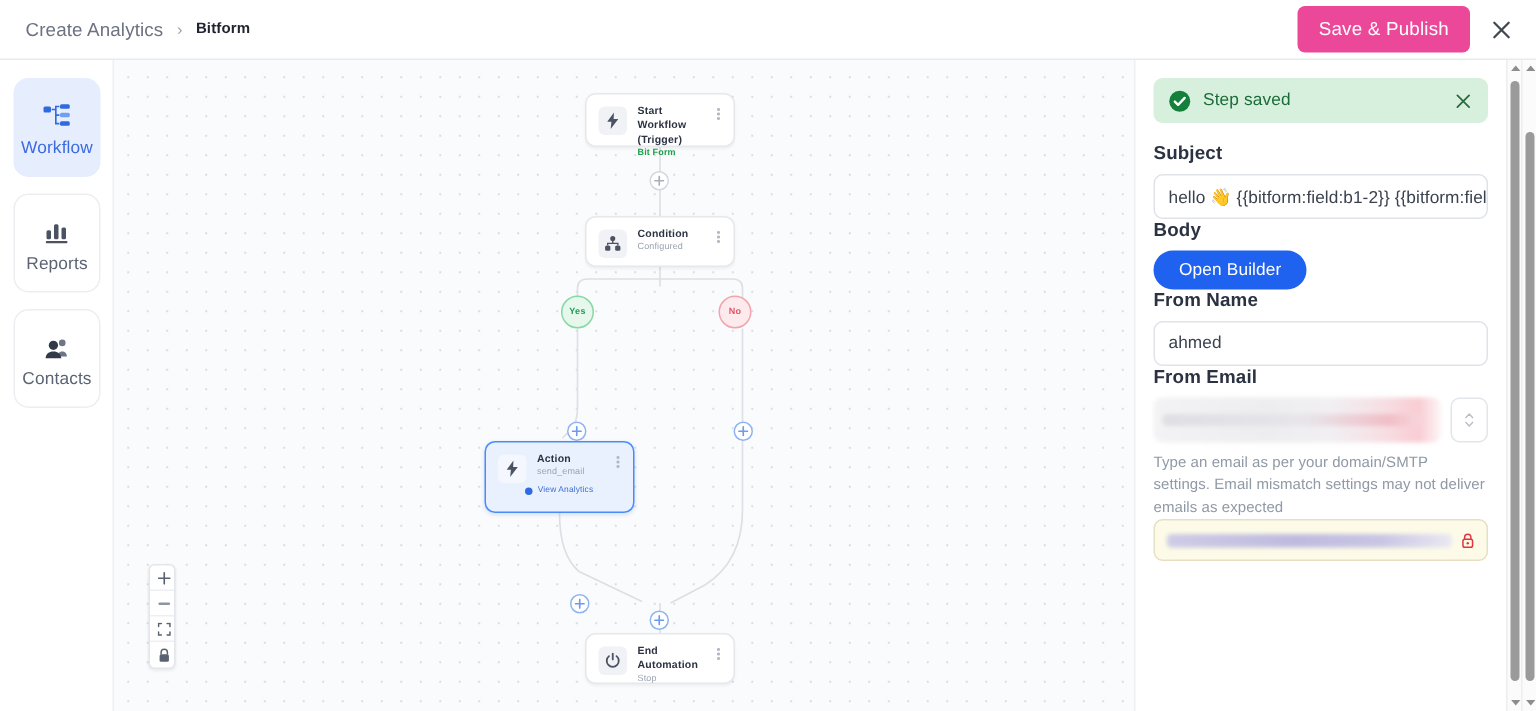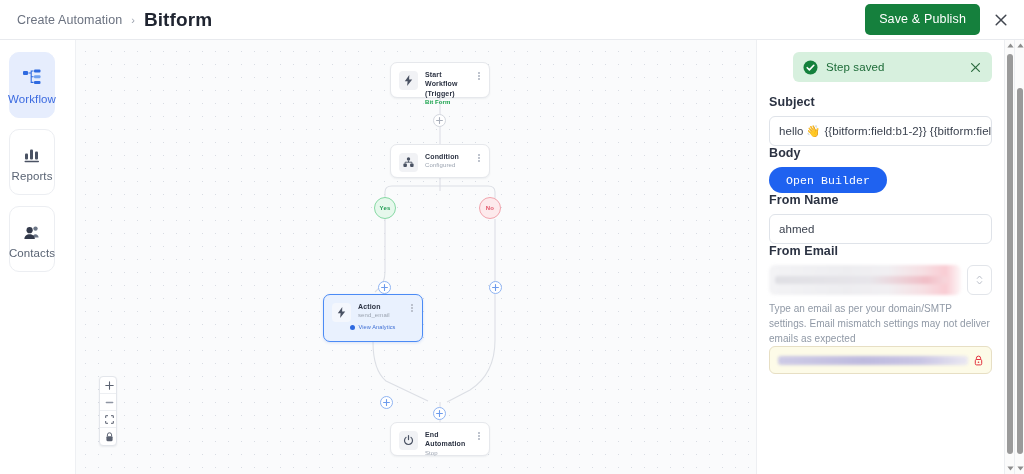--- a/index.html
+++ b/index.html
@@ -15,43 +15,43 @@
 
   
   .topbar {
     position: absolute; left: 0; top: 0; width: 1024px; height: 40px;
     background: #ffffff; border-bottom: 1px solid #e8eaee;
     display: flex; align-items: center; z-index: 30;
   }
   .breadcrumb { display: flex; align-items: center; gap: 9px; padding-left: 17px; }
   .bc-link { font-size: 12.5px; color: #6b7280; letter-spacing: .1px; }
   .bc-sep { font-size: 11px; color: #9aa1ad; }
-  .bc-current { font-size: 19px; color: #1f2430; font-weight: bold; letter-spacing: .1px; }
+  .bc-current { font-size: 10px; color: #1f2430; font-weight: bold; letter-spacing: .1px; }
   .topbar-right {
     margin-left: auto; display: flex; align-items: center; gap: 11px; padding-right: 13px;
   }
   .btn-publish {
-    background: #15803d; color: #fff; font-size: 12.5px;
+    background: #ec4899; color: #fff; font-size: 12.5px;
     border: none; border-radius: 5px; padding: 8px 14px 9px;
     cursor: pointer; letter-spacing: .15px; white-space: nowrap;
   }
   .icon-close-top {
     width: 20px; height: 20px; cursor: pointer;
     display: flex; align-items: center; justify-content: center;
   }
   .icon-close-top svg { display: block; }
 
   
   .rail {
     position: absolute; left: 0; top: 40px; width: 76px; height: 434px;
     background: #ffffff; padding: 12px 9px 0; z-index: 20;
     border-right: 1px solid #eef0f3;
   }
   .rail-item {
-    width: 46px; height: 66px; border-radius: 10px;
+    width: 58px; height: 66px; border-radius: 10px;
     display: flex; flex-direction: column; align-items: center; justify-content: center;
     gap: 7px; cursor: pointer; margin-bottom: 11px;
     border: 1px solid #eceef2; background: #fff;
   }
   .rail-item.active { background: #e6edfd; border-color: #e6edfd; }
   .rail-label { font-size: 11.5px; color: #5a6474; letter-spacing: .1px; }
   .rail-item.active .rail-label { color: #3b6ae0; }
   .rail-ico { height: 20px; display: flex; align-items: flex-end; }
 
   
@@ -136,21 +136,20 @@
   
   .panel {
     position: absolute; left: 756px; top: 40px; width: 248px; height: 434px;
     background: #ffffff; border-left: 1px solid #edeff2;
     padding: 12px 12px 0 12px; overflow: hidden;
   }
   .alert {
     background: #d7f0de; border-radius: 6px; height: 30px;
     display: flex; align-items: center; gap: 8px; padding: 0 11px 0 10px;
     margin-bottom: 13px;
-    margin-left: 24px;
   }
   .alert-ico { flex: none; display: flex; }
   .alert-msg { font-size: 11.5px; color: #1d6b38; flex: 1; letter-spacing: .1px; }
   .alert-x { cursor: pointer; display: flex; flex: none; }
 
   .btn-merge {
     width: 100%; height: 28px; background: #fff; border: 1px solid #c9d4ef;
     border-radius: 5px; color: #3a62c9; font-size: 11.5px; cursor: pointer;
     letter-spacing: .1px; margin-bottom: 14px;
     font-family: "Liberation Sans", sans-serif;
@@ -160,21 +159,21 @@
     width: 100%; height: 30px; border: 1px solid #dfe3e9; border-radius: 6px;
     background: #fff; font-size: 11.5px; color: #3b424f; padding: 0 9px;
     font-family: "Liberation Sans", sans-serif; letter-spacing: .05px;
     white-space: nowrap; overflow: hidden; text-overflow: clip;
     display: flex; align-items: center;
   }
   .fld-group { }
   .btn-builder {
     background: #1f62f0; color: #fff; border: none; border-radius: 15px;
     height: 26px; padding: 0 17px; font-size: 11.5px; cursor: pointer;
-    letter-spacing: .1px; font-family: Liberation Mono, monospace;
+    letter-spacing: .1px; font-family: Liberation Sans, sans-serif;
   }
   .redact-row { display: flex; align-items: stretch; gap: 6px; }
   .redact {
     flex: 1; height: 30px; border-radius: 6px; position: relative; overflow: hidden;
     background: linear-gradient(90deg,#f3f3f5 0%,#ededf0 40%,#f1eff2 62%,#f6dfe3 80%,#f9ccd3 92%,#fdf7f8 100%);
     filter: blur(1.4px);
   }
   .redact::after {
     content: ""; position: absolute; left: 6px; top: 11px; right: 14px; height: 8px;
     background: linear-gradient(90deg,#dcdce1,#e6e4e9 55%,#f0b9c2 88%,#f7d9de);
@@ -218,21 +217,21 @@
   .sbar.inner .sb-thumb { top: 14px; height: 400px; }
   .sbar.outer .sb-thumb { top: 48px; height: 366px; }
 </style>
 </head>
 <body>
 
 <div class="app">
 
   <div class="topbar">
     <div class="breadcrumb">
-      <span class="bc-link">Create Automation</span>
+      <span class="bc-link">Create Analytics</span>
       <span class="bc-sep">›</span>
       <span class="bc-current">Bitform</span>
     </div>
     <div class="topbar-right">
       <button class="btn-publish">Save &amp; Publish</button>
       <span class="icon-close-top">
         <svg width="14" height="14" viewBox="0 0 14 14">
             <path d="M2.2 2.2 L11.8 11.8 M11.8 2.2 L2.2 11.8" stroke="#41464f" stroke-width="1.5" fill="none" stroke-linecap="round"></path>
           </svg>
       </span>

